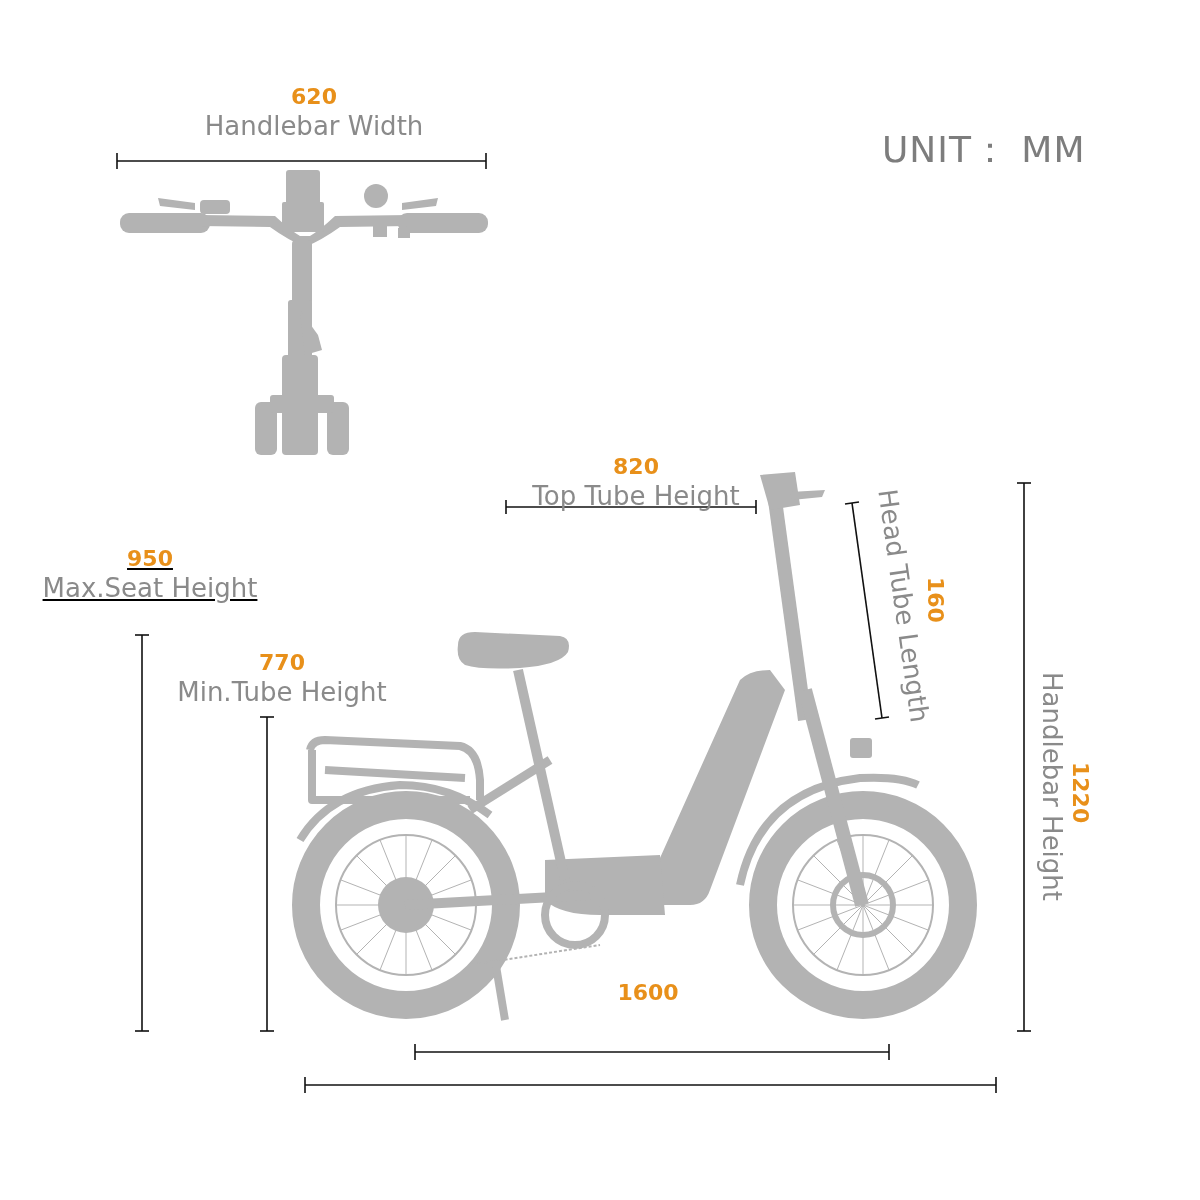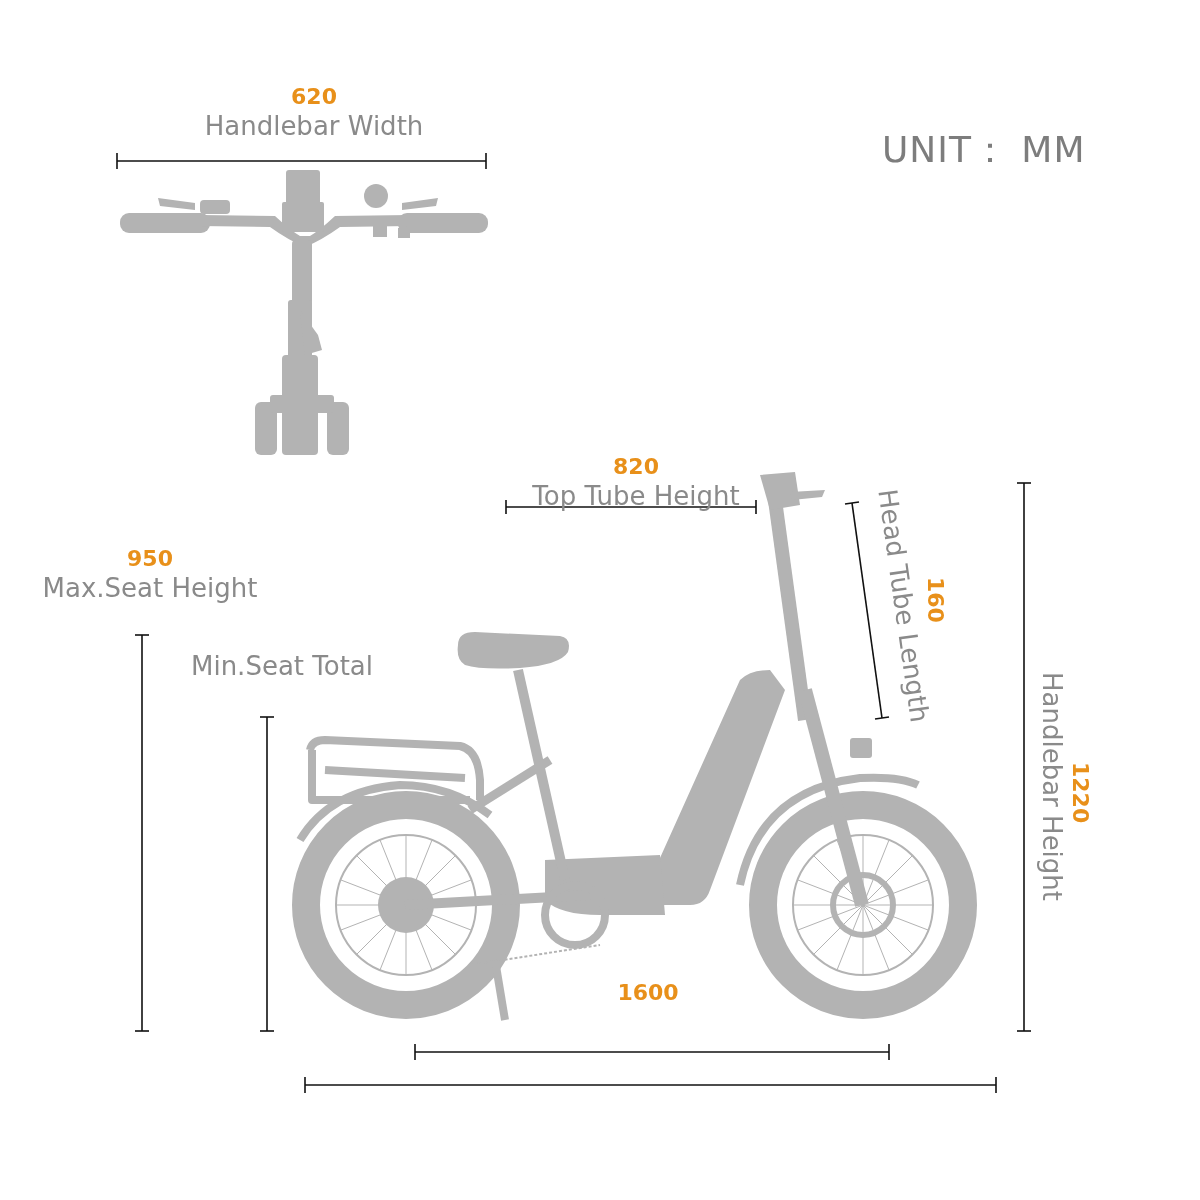--- a/index.html
+++ b/index.html
@@ -132,27 +132,28 @@
 <div class="abs" style="left:164px; top:84px; width:300px;">
   <div class="val">620</div>
   <div class="lbl">Handlebar Width</div>
 </div>
 
 <div class="abs" style="left:486px; top:454px; width:300px;">
   <div class="val">820</div>
   <div class="lbl">Top Tube Height</div>
 </div>
 
-<div class="abs" style="left:0px; top:546px; width:300px;">
+<div class="abs" style="left:0px; top:546px; width:300px;text-decoration:underline;">
   <div class="val">950</div>
   <div class="lbl">Max.Seat Height</div>
 </div>
 
 <div class="abs" style="left:132px; top:650px; width:300px;">
-  <div class="lbl">Min.Seat Total</div>
+  <div class="val">770</div>
+  <div class="lbl">Min.Tube Height</div>
 </div>
 
 <div class="vtext lbl" style="left:903px; top:487px; transform: rotate(82deg); text-align:left;">Head Tube Length</div>
 <div class="vtext val" style="left:948px; top:577px; transform: rotate(90deg);">160</div>
 
 <div class="vtext lbl" style="left:1068px; top:672px; transform: rotate(90deg);">Handlebar Height</div>
 <div class="vtext val" style="left:1093px; top:762px; transform: rotate(90deg);">1220</div>
 
 <div class="abs" style="left:498px; top:980px; width:300px;">
   <div class="val">1600</div>

